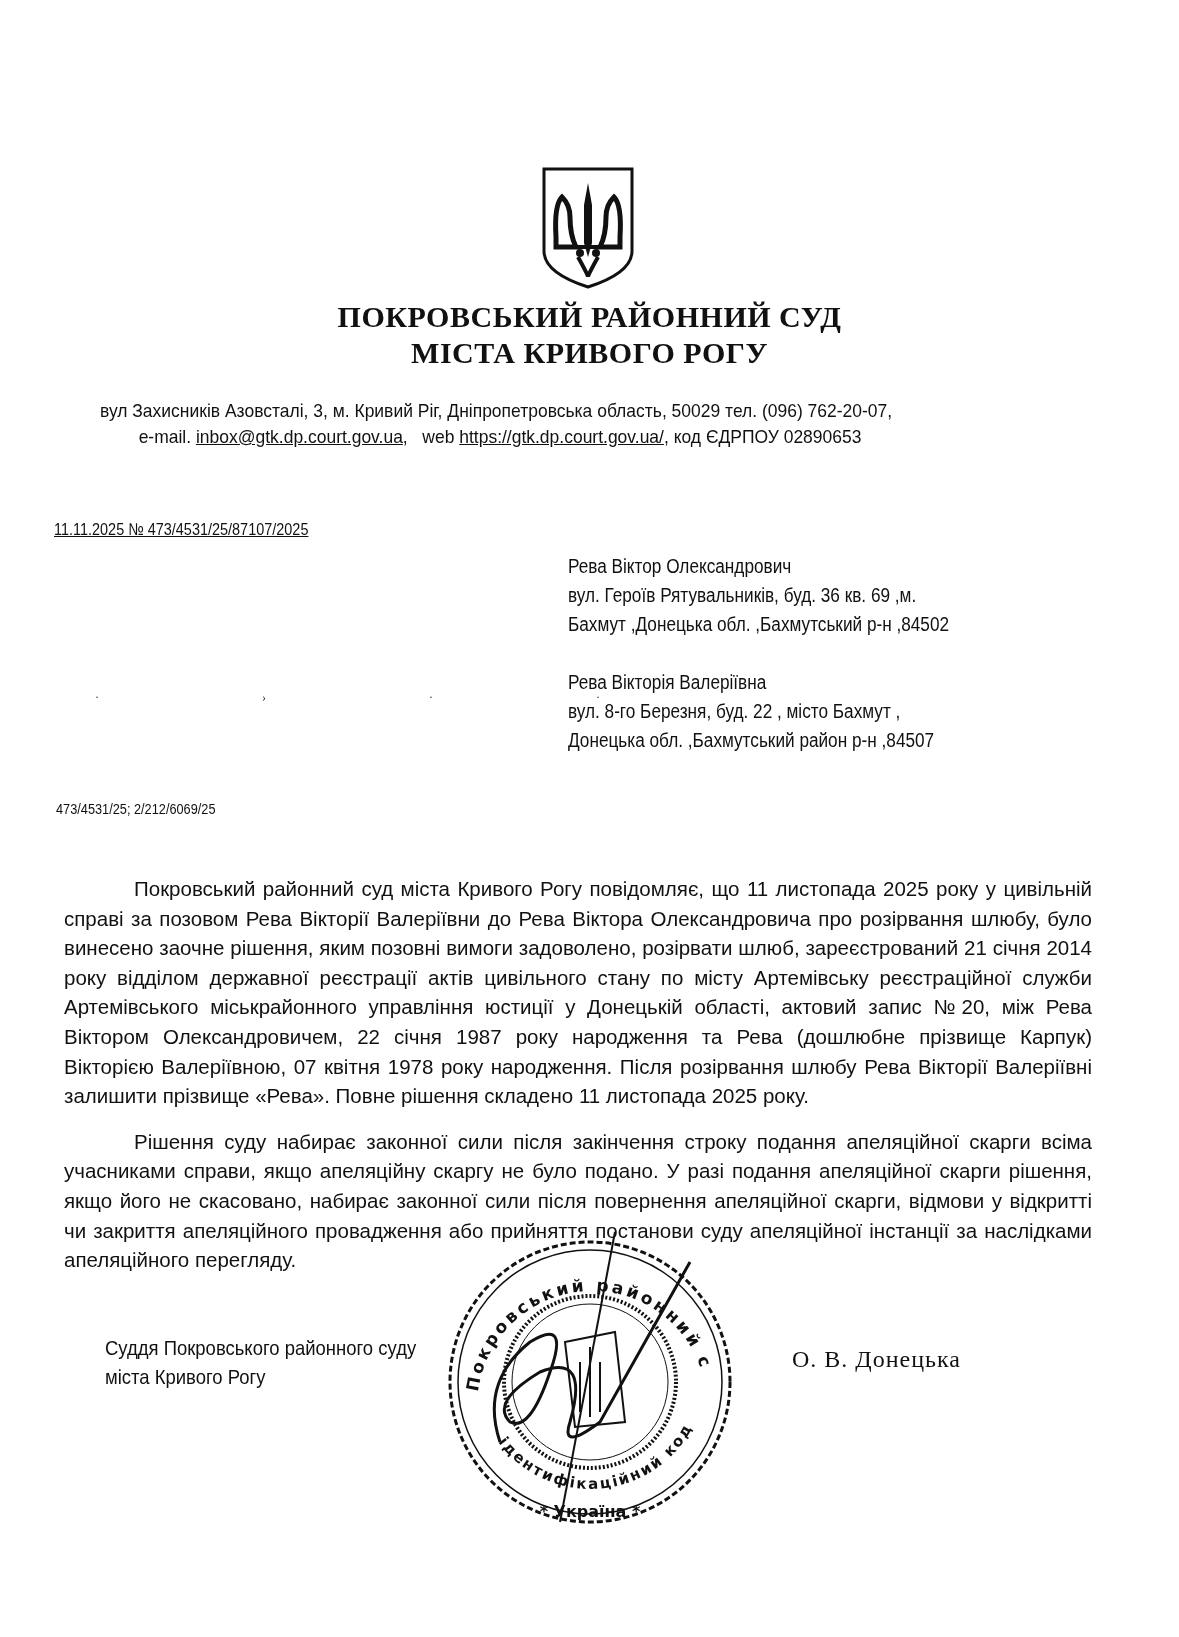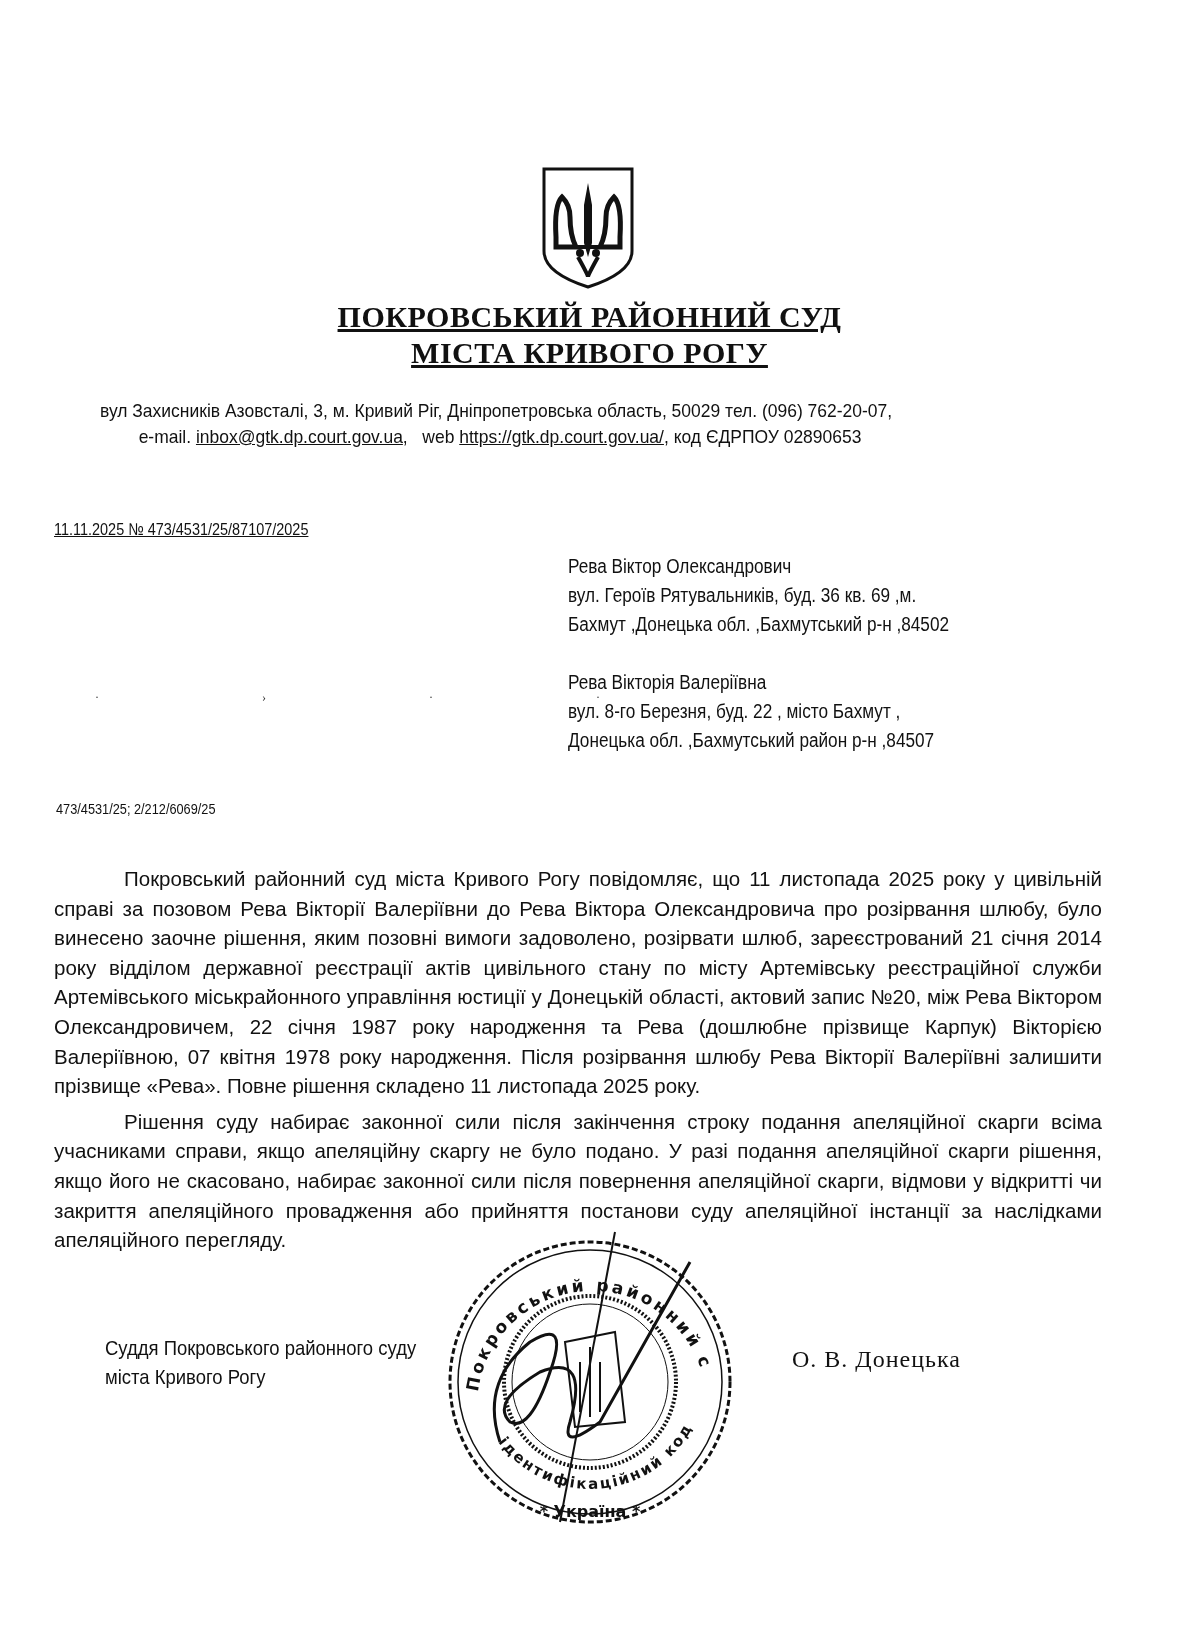--- a/index.html
+++ b/index.html
@@ -1,32 +1,32 @@
 <!DOCTYPE html>
 <html><head>
 <meta charset="utf-8">
 <style>
   html,body{margin:0;padding:0;background:#fff;}
   body{width:1179px;height:1637px;position:relative;overflow:hidden;color:#111;font-family:"Liberation Serif","DejaVu Serif",serif;}
   .abs{position:absolute;}
   .crest{left:540px;top:165px;width:96px;height:126px;}
-  .title{left:0;width:1179px;text-align:center;font-weight:bold;font-size:30px;letter-spacing:0.5px;text-decoration:underline;}
+  .title{left:0;width:1179px;text-align:center;font-weight:bold;font-size:30px;letter-spacing:0.5px;}
   .t1{top:300px;}
   .t2{top:336px;}
   .addr{left:100px;top:398px;width:1000px;font-size:19px;line-height:26px;font-family:"Liberation Sans Narrow","Liberation Sans",sans-serif;transform:scaleX(0.92);transform-origin:left top;}
   .addr .l1{display:block;}
   .addr .l2{display:block;padding-left:42px;}
   .addr .u{text-decoration:underline;}
   .ref{left:54px;top:520px;font-size:17px;text-decoration:underline;font-family:"Liberation Sans",sans-serif;transform:scaleX(0.85);transform-origin:left top;}
   .recip{left:568px;font-size:20px;line-height:29px;font-family:"Liberation Sans",sans-serif;transform:scaleX(0.86);transform-origin:left top;white-space:nowrap;}
   .r1{top:552px;}
   .r2{top:668px;}
   .case{left:56px;top:800px;font-size:15px;font-family:"Liberation Sans",sans-serif;transform:scaleX(0.85);transform-origin:left top;}
   .body{left:48px;top:858px;width:1060px;font-size:20.5px;line-height:29.6px;text-align:justify;font-family:"Liberation Sans",sans-serif;}
-  .body p{margin:6px;text-indent:70px;}
+  .body p{margin:16px;text-indent:70px;}
   .sig{left:105px;top:1333px;font-size:21px;line-height:29px;font-family:"Liberation Sans",sans-serif;transform:scaleX(0.88);transform-origin:left top;}
   .judge{left:792px;top:1346px;font-size:24px;font-family:"Liberation Serif",serif;letter-spacing:1px;}
   .stamp{left:440px;top:1222px;width:300px;height:310px;}
   .noise{left:95px;top:690px;font-size:12px;color:#333;letter-spacing:80px;}
 </style>
 </head>
 <body>
 
 <svg class="abs crest" viewBox="0 0 96 126">
   <path d="M4 4 H92 V86 Q92 108 48 122 Q4 108 4 86 Z" fill="none" stroke="#111" stroke-width="3"></path>

